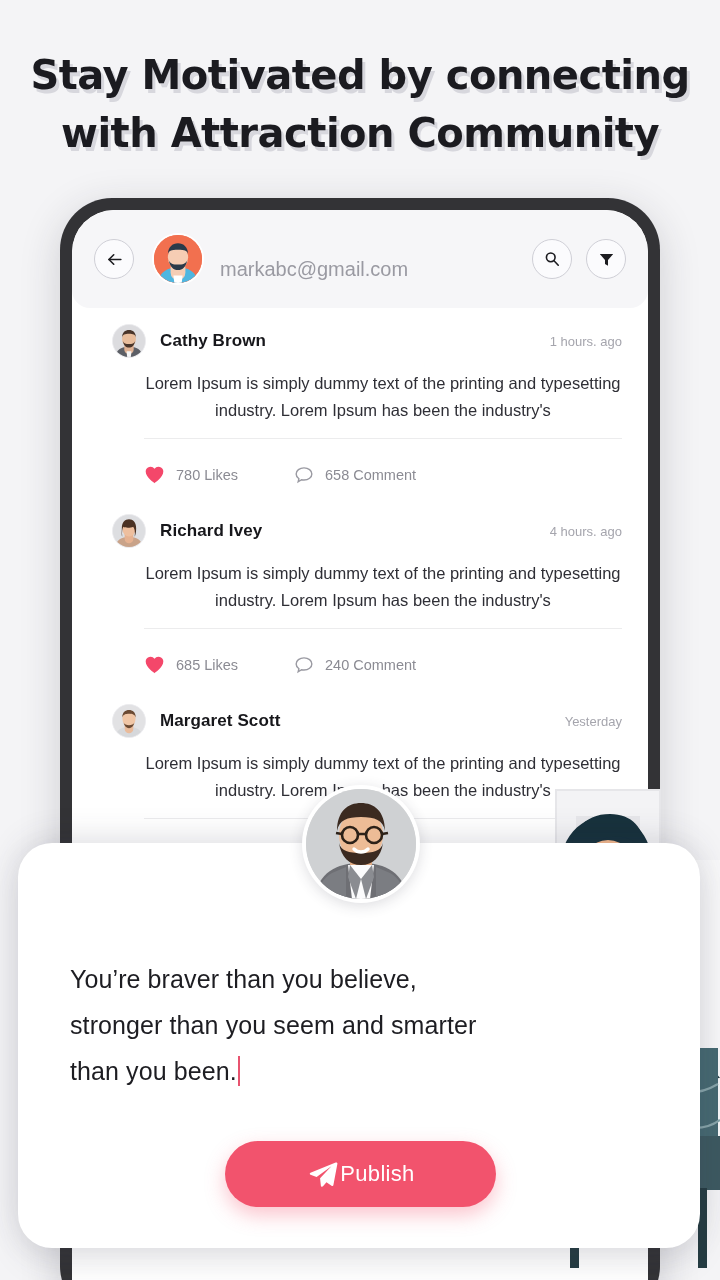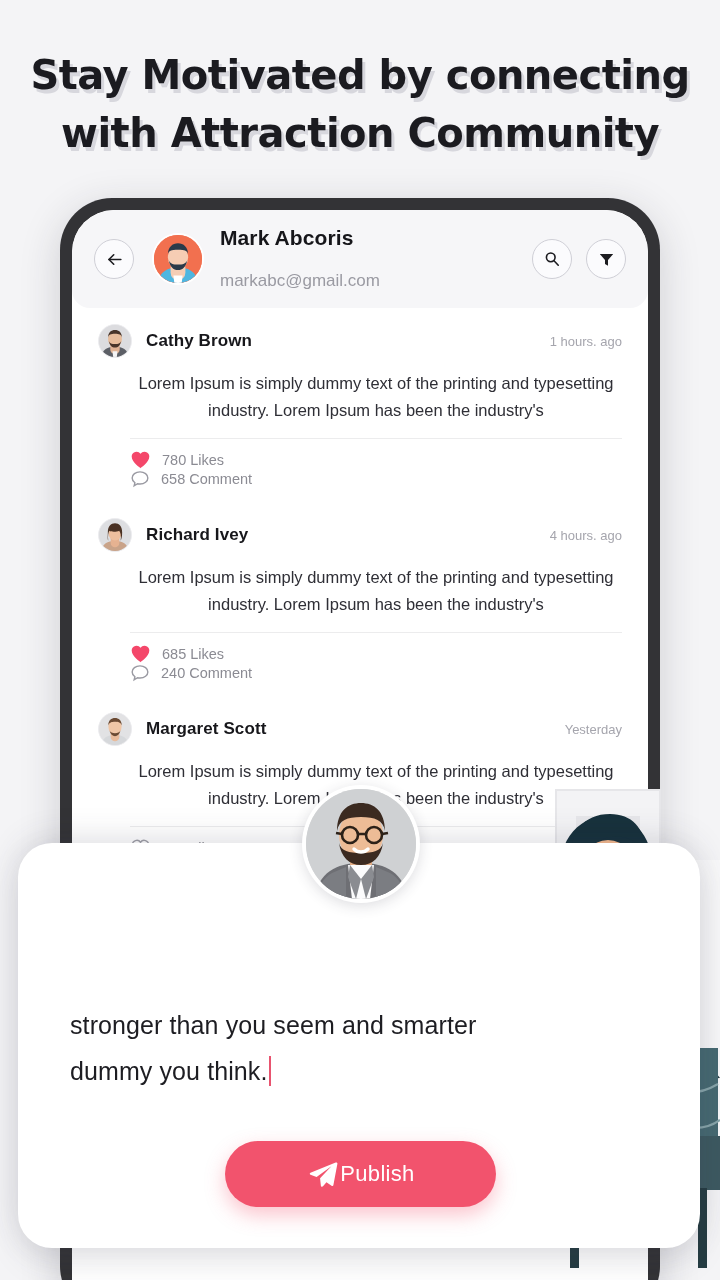--- a/index.html
+++ b/index.html
@@ -68,44 +68,44 @@
   .hdr-avatar .av-in{
     position:absolute;inset:2px;border-radius:50%;
     background:#f2704f;overflow:hidden;
   }
   .hdr-names{margin-left:16px;flex:1 1 auto;min-width:0;}
   .hdr-name{
     font-size:21px;font-weight:bold;color:#16161a;
     line-height:25px;letter-spacing:.1px;
   }
   .hdr-mail{
-    font-size:17px;color:#9a9aa2;line-height:24px;margin-top:19px;
+    font-size:20px;color:#9a9aa2;line-height:24px;margin-top:19px;
   }
   .hdr-actions{display:flex;gap:14px;flex:0 0 auto;}
 
   
   .feed{position:absolute;left:0;right:0;top:98px;bottom:0;overflow:hidden;background:#fff;}
-  .post{padding:16px 26px 0 26px;}
+  .post{padding:16px 26px 0 40px;}
   .post-top{display:flex;align-items:center;}
   .p-avatar{
     width:34px;height:34px;border-radius:50%;
     flex:0 0 auto;overflow:hidden;background:#e3e3e6;
     border:1px solid #ececef;box-sizing:border-box;
   }
   .p-name{
     margin-left:14px;font-size:17px;font-weight:bold;color:#17171b;
     flex:1 1 auto;letter-spacing:.1px;
   }
   .p-time{font-size:13px;color:#a5a5ad;flex:0 0 auto;text-align:right;}
   .p-body{
     margin:12px 0 0 32px;
     font-size:16.5px;color:#2f2f36;line-height:27px;text-align:center;
   }
   .p-sep{height:1px;background:#ececed;margin:14px 0 0 32px;}
-  .p-meta{display:flex;margin:11px 0 0 32px;padding-bottom:14px;flex-direction:column;}
+  .p-meta{display:flex;margin:26px 0 0 32px;padding-bottom:14px;}
   .meta-item{display:flex;align-items:center;}
   .meta-item.likes{width:150px;}
   .meta-lbl{font-size:14.5px;color:#8b8b93;margin-left:11px;}
 
   
   .compose-card{
     position:absolute;left:18px;top:843px;
     width:682px;height:405px;
     background:#ffffff;
     border-radius:34px;
@@ -173,21 +173,20 @@
               <path d="M18 34h16v7a8 8 0 0 1-16 0z" fill="#f6cdb4"></path>
               <ellipse cx="26" cy="24" rx="11" ry="13" fill="#f6cdb4"></ellipse>
               <path d="M15 22c0-9 5-13 11-13s11 4 11 13c0-5-4-6-11-6s-11 1-11 6z" fill="#2b3a4a"></path>
               <path d="M16 27c1 7 5 11 10 11s9-4 10-11c-1 4-5 5-10 5s-9-1-10-5z" fill="#2b3a4a"></path>
               <path d="M21 44h10l-1 8h-8z" fill="#ffffff"></path>
             </svg>
           </div>
         </div>
 
         <div class="hdr-names">
-          <div class="hdr-name">Mark Abcoris</div>
           <div class="hdr-mail">markabc@gmail.com</div>
         </div>
 
         <div class="hdr-actions">
           <div class="circ-btn">
             <svg width="20" height="20" viewBox="0 0 24 24" fill="none" stroke="#1c1c20" stroke-width="1.9" stroke-linecap="round">
               <circle cx="10.5" cy="10" r="5.2"></circle>
               <line x1="14.4" y1="14" x2="19.5" y2="19.5"></line>
             </svg>
           </div>
@@ -369,23 +368,23 @@
         <path d="M16 356h184v54H16z" fill="#3d5a61"></path>
         <path d="M20 260c6-4 16-4 22 2" fill="none" stroke="#88a6ab" stroke-width="2.2"></path>
         <rect x="50" y="408" width="9" height="80" fill="#253c42"></rect>
         <rect x="178" y="408" width="9" height="80" fill="#253c42"></rect>
       </g>
     </svg>
   </div>
 
   <div class="compose-card">
     <div class="quote">
-      <br>
+      <span>You’re braver than you believe,</span><br>
       <span>stronger than you seem and smarter</span><br>
-      <span>dummy you think.</span><span class="caret"></span>
+      <span>than you been.</span><span class="caret"></span>
     </div>
   </div>
 
   <div class="compose-avatar">
     <div class="ca-in">
       <svg viewBox="0 0 110 110" width="110" height="110">
         <rect width="110" height="110" fill="#cfd1d3"></rect>
         <path d="M8 110c4-26 22-36 47-36s43 10 47 36z" fill="#6e6f74"></path>
         <path d="M44 62h22v16a11 11 0 0 1-22 0z" fill="#e3ad86"></path>
         <ellipse cx="55" cy="46" rx="22" ry="26" fill="#edbc96"></ellipse>

